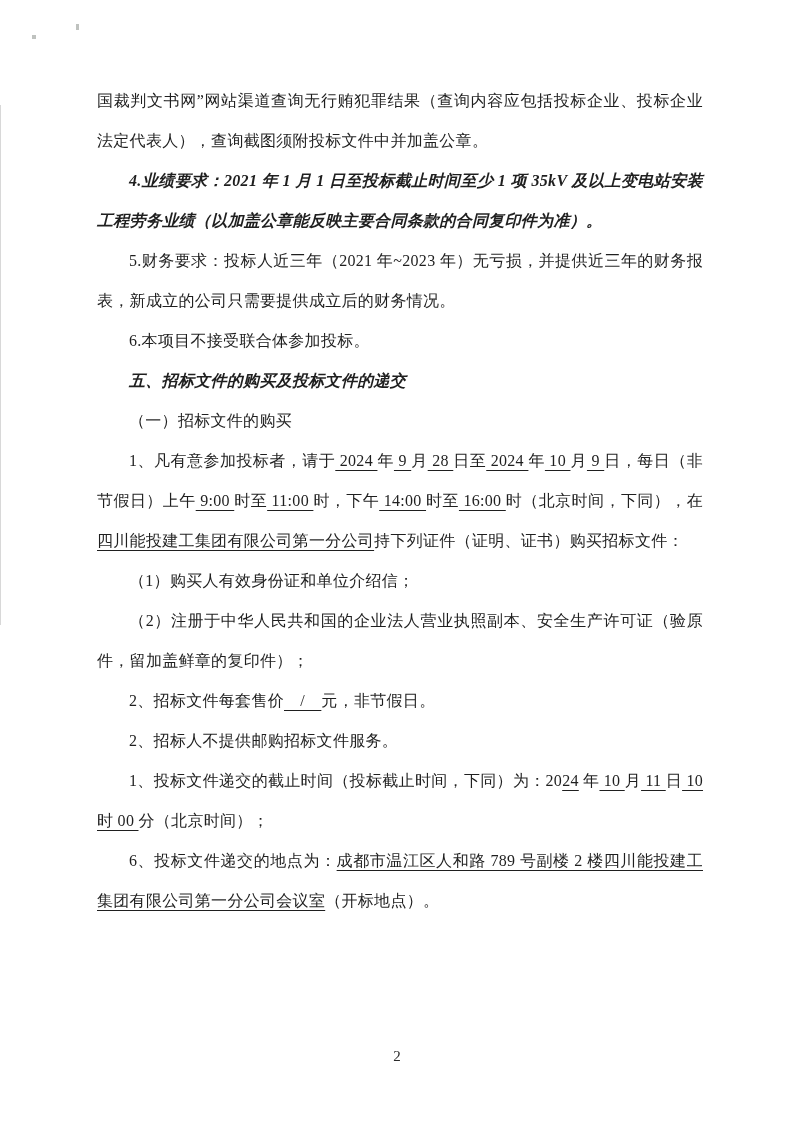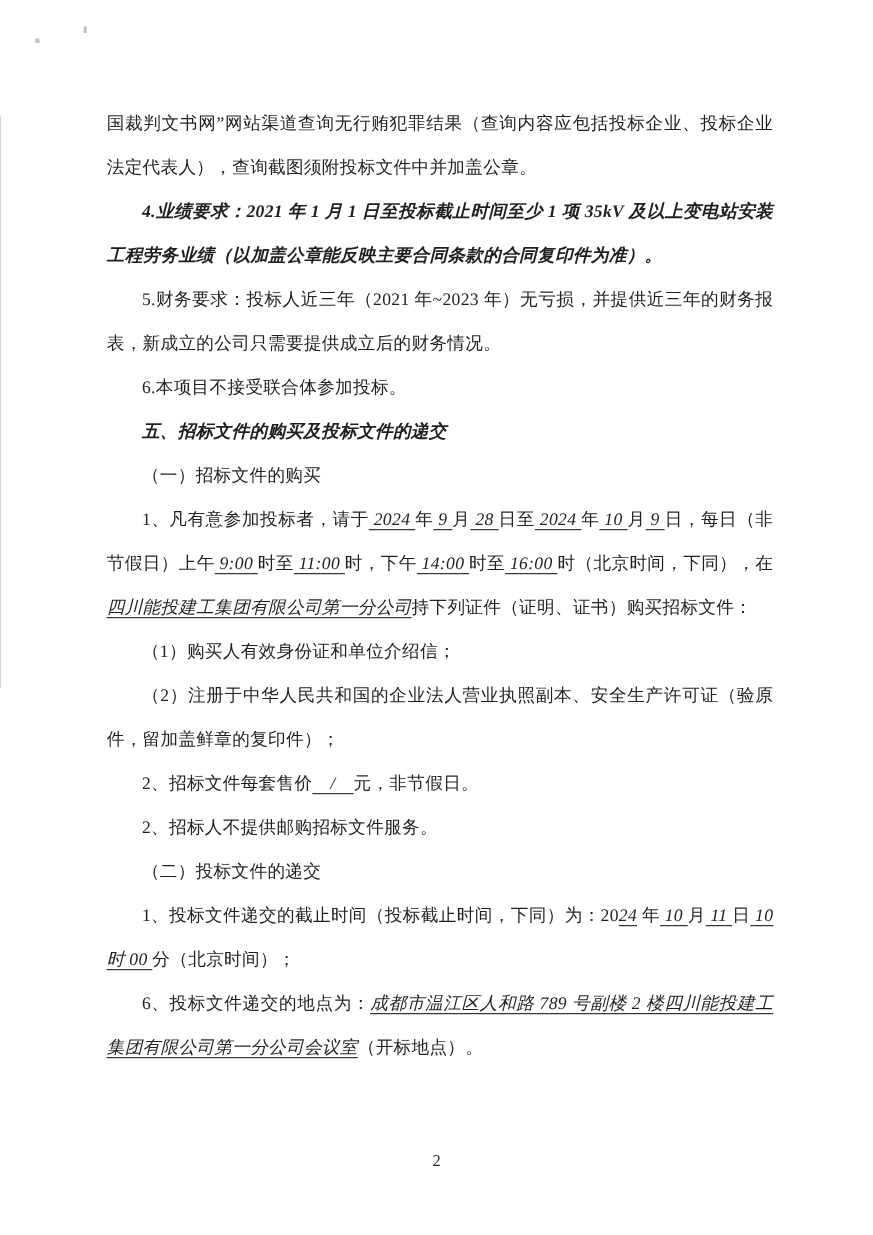--- a/index.html
+++ b/index.html
@@ -11,38 +11,37 @@
     position: relative;
     width: 794px;
     height: 1123px;
     overflow: hidden;
     font-family: "Liberation Serif", "DejaVu Serif", serif;
     color: #1f1f1f;
   }
   .doc-body {
     position: absolute;
     left: 97px;
-    top: 93px;
+    top: 81px;
     width: 606px;
   }
   .para {
     margin: 0;
     font-size: 16px;
     line-height: 40px;
     text-align: justify;
     text-justify: inter-ideograph;
     letter-spacing: 0.3px;
   }
   .para.indent { text-indent: 32px; }
   .para.bold { font-weight: 700; font-style: italic; }
   .u {
     text-decoration: underline;
     text-underline-offset: 4px;
     text-decoration-thickness: 1px;
-    font-style: italic;
   }
   .page-number {
     position: absolute;
     left: 0;
     bottom: 58px;
     width: 794px;
     text-align: center;
     font-size: 15px;
     color: #2a2a2a;
   }
@@ -75,18 +74,17 @@
     <p class="para indent bold"><span>4.业绩要求：2021 年 1 月 1 日至投标截止时间至少 1 项 35kV 及以上变电站安装工程劳务业绩（以加盖公章能反映主要合同条款的合同复印件为准）。</span></p>
     <p class="para indent"><span>5.财务要求：投标人近三年（2021 年~2023 年）无亏损，并提供近三年的财务报表，新成立的公司只需要提供成立后的财务情况。</span></p>
     <p class="para indent"><span>6.本项目不接受联合体参加投标。</span></p>
     <p class="para indent bold"><span>五、招标文件的购买及投标文件的递交</span></p>
     <p class="para indent"><span>（一）招标文件的购买</span></p>
     <p class="para indent"><span>1、凡有意参加投标者，请于</span><span class="u"> 2024 </span><span>年</span><span class="u"> 9 </span><span>月</span><span class="u"> 28 </span><span>日至</span><span class="u"> 2024 </span><span>年</span><span class="u"> 10 </span><span>月</span><span class="u"> 9 </span><span>日，每日（非节假日）上午</span><span class="u"> 9:00 </span><span>时至</span><span class="u"> 11:00 </span><span>时，下午</span><span class="u"> 14:00 </span><span>时至</span><span class="u"> 16:00 </span><span>时（北京时间，下同），在</span><span class="u">四川能投建工集团有限公司第一分公司</span><span>持下列证件（证明、证书）购买招标文件：</span></p>
     <p class="para indent"><span>（1）购买人有效身份证和单位介绍信；</span></p>
     <p class="para indent"><span>（2）注册于中华人民共和国的企业法人营业执照副本、安全生产许可证（验原件，留加盖鲜章的复印件）；</span></p>
     <p class="para indent"><span>2、招标文件每套售价</span><span class="u">　/　</span><span>元，非节假日。</span></p>
     <p class="para indent"><span>2、招标人不提供邮购招标文件服务。</span></p>
-    <p class="para indent"><span>（二）投标文件的递交</span></p>
     <p class="para indent"><span>1、投标文件递交的截止时间（投标截止时间，下同）为：20</span><span class="u">24</span><span> 年</span><span class="u"> 10 </span><span>月</span><span class="u"> 11 </span><span>日</span><span class="u"> 10时 00 </span><span>分（北京时间）；</span></p>
     <p class="para indent"><span>6、投标文件递交的地点为：</span><span class="u">成都市温江区人和路 789 号副楼 2 楼四川能投建工集团有限公司第一分公司会议室</span><span>（开标地点）。</span></p>
   </div>
 
 <div class="page-number">2</div>
 
 </body></html>

